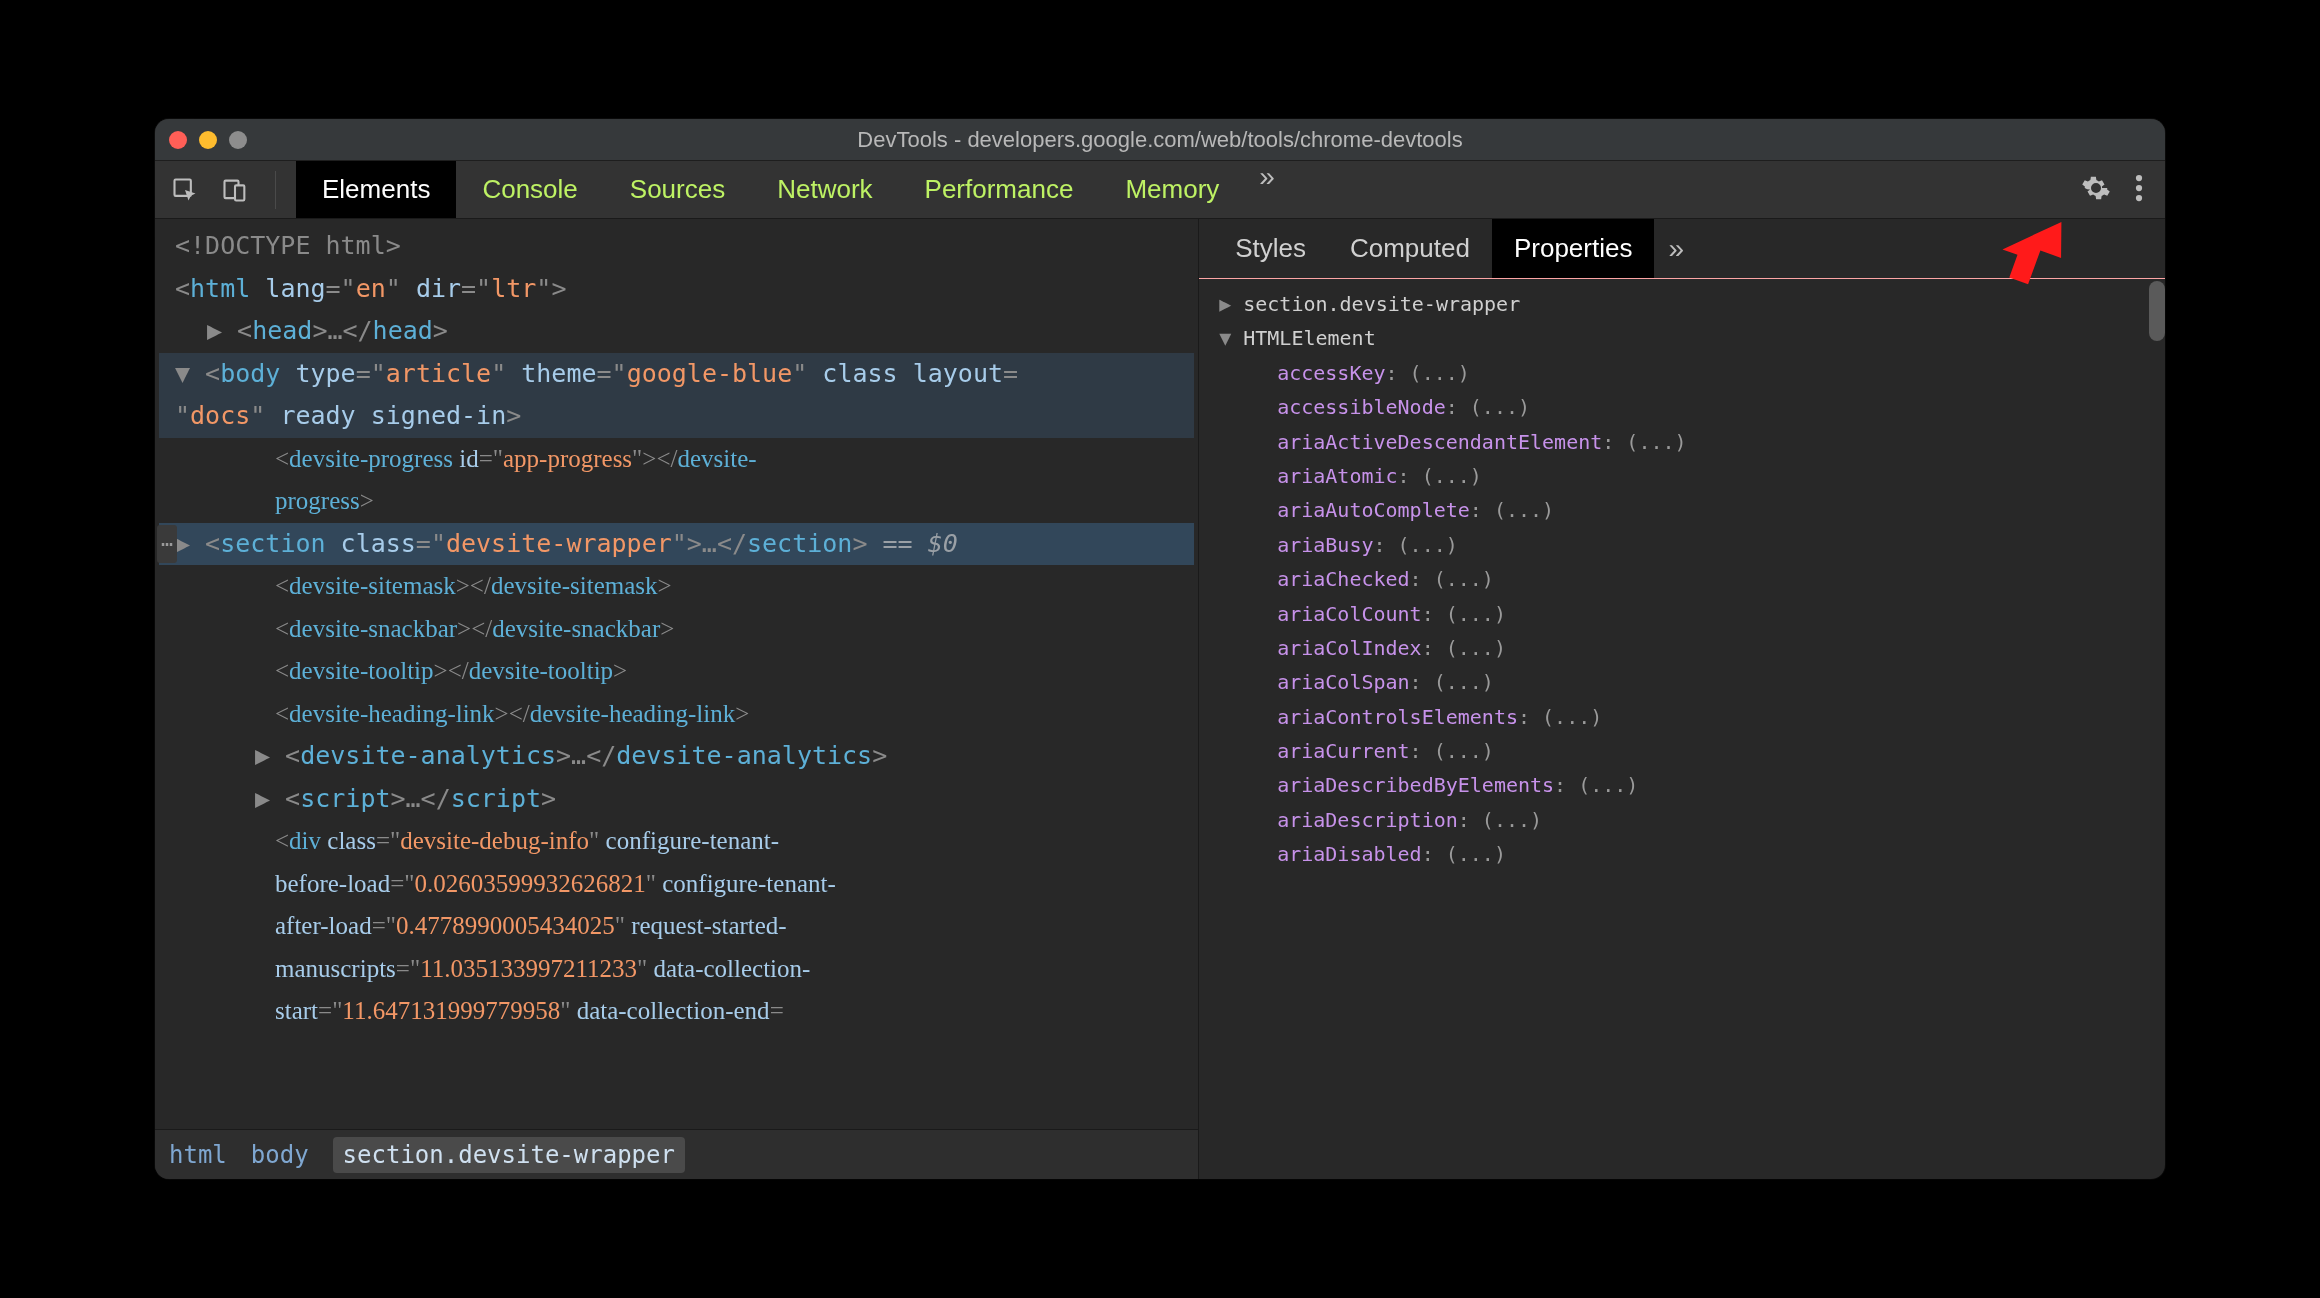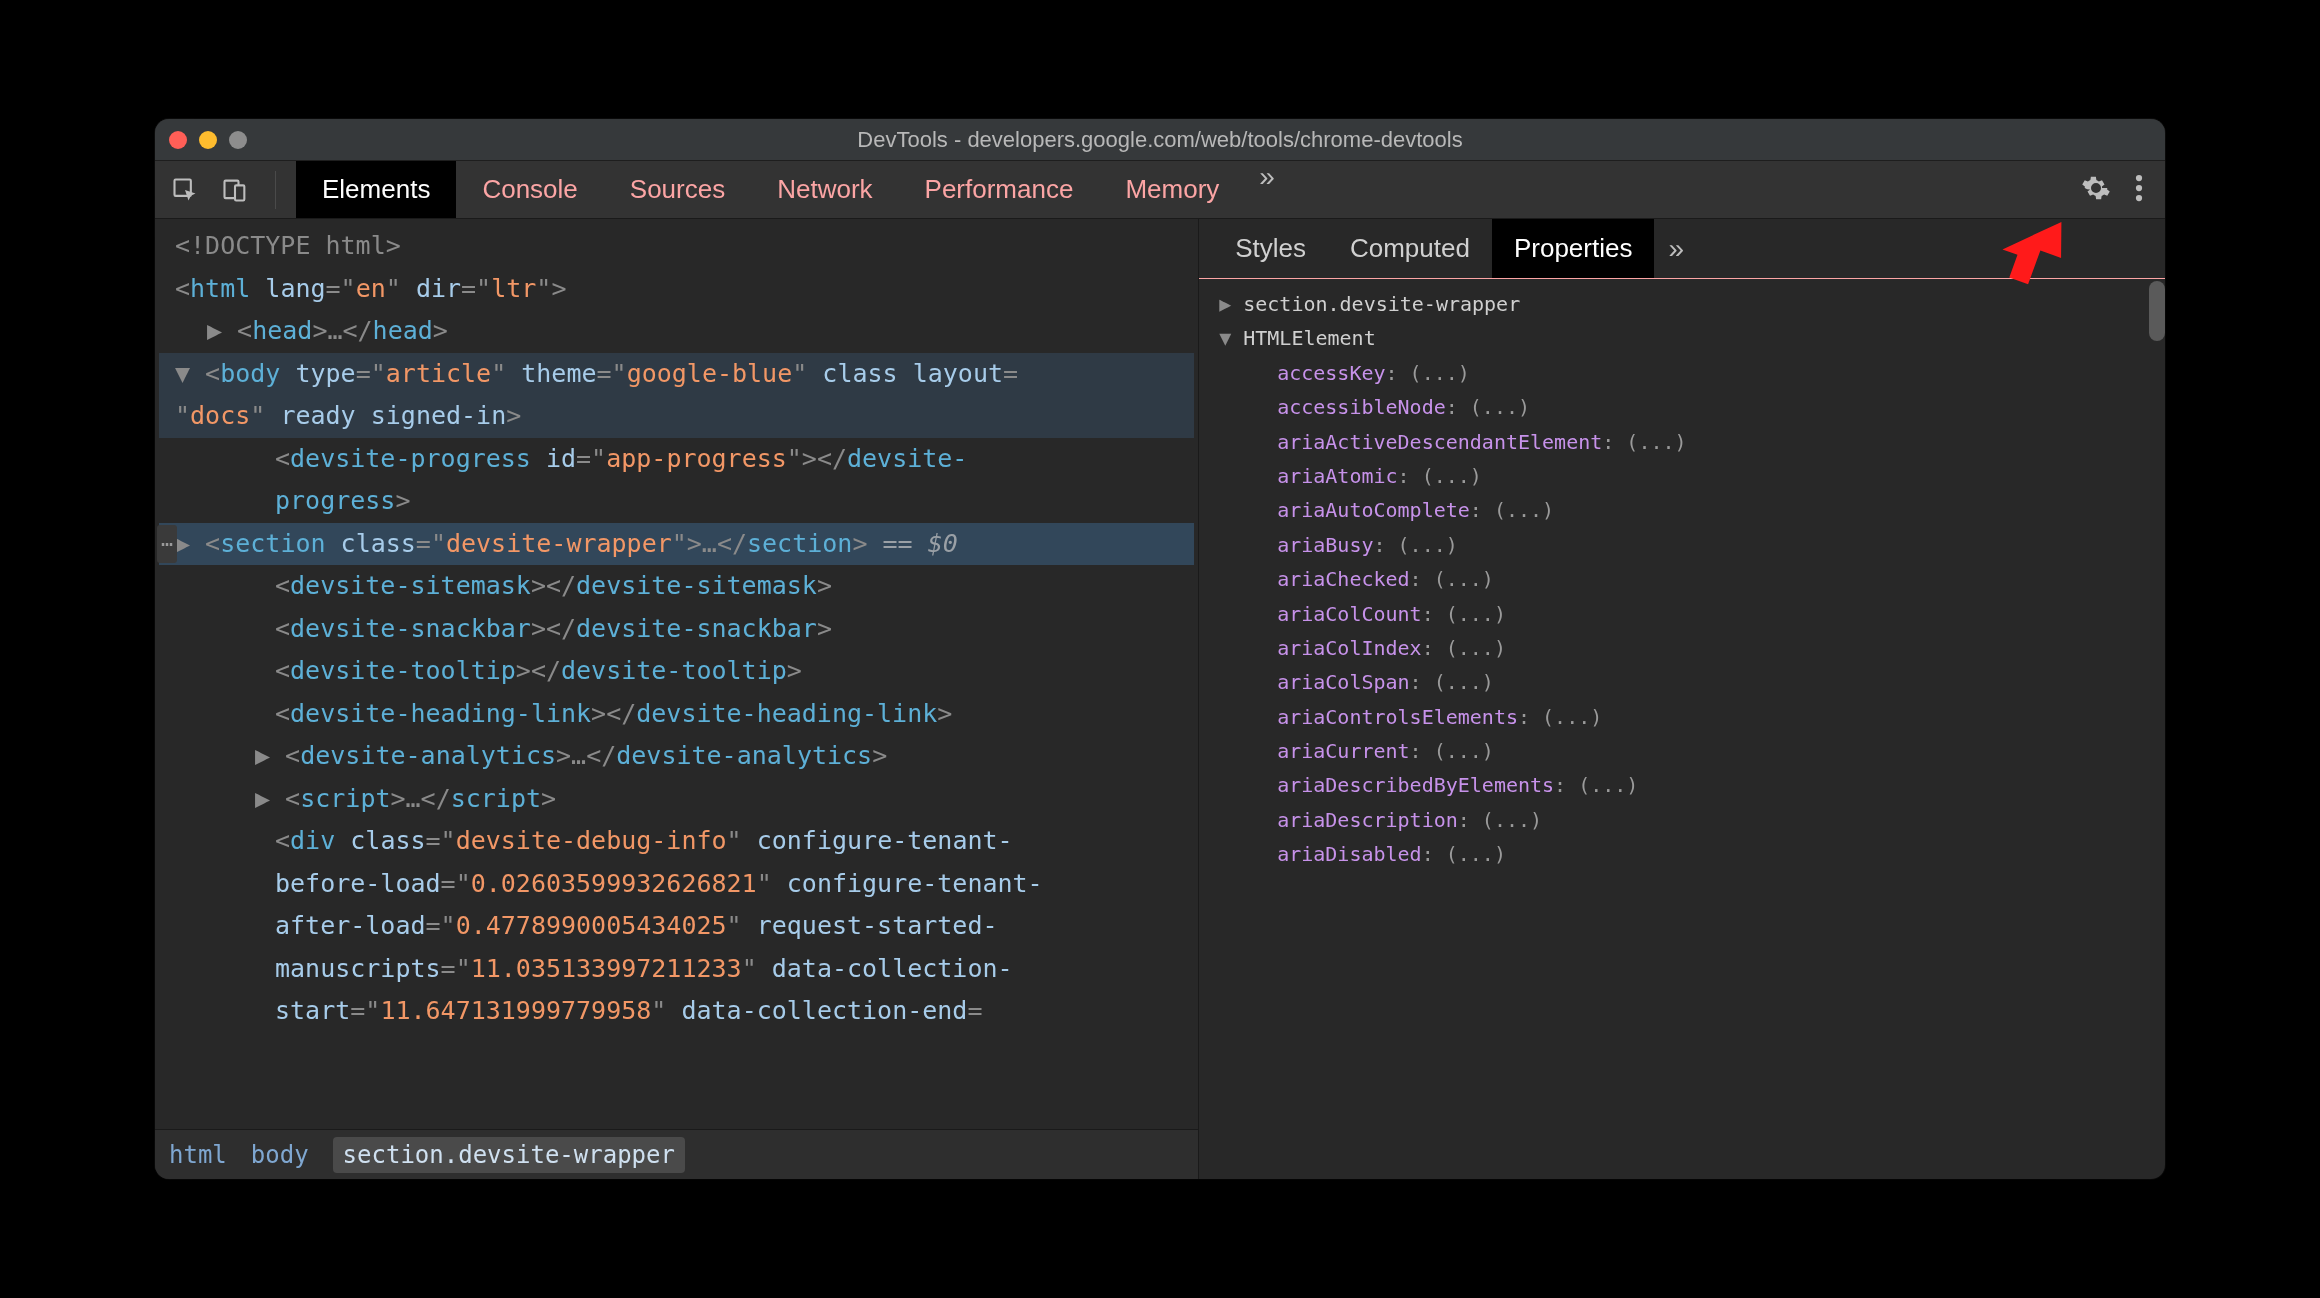--- a/index.html
+++ b/index.html
@@ -47,21 +47,21 @@
   display: flex;
   align-items: center;
   border-bottom: 1px solid #1a1a1a;
 }
 .toolbar-left { display: flex; align-items: center; padding: 0 14px; gap: 18px; }
 .tool-icon { width: 32px; height: 32px; color: #bdbdbd; display:flex; align-items:center; justify-content:center; }
 .divider { width: 1px; height: 38px; background: #4a4a4a; margin: 0 6px; }
 .tabs { display: flex; height: 100%; }
 .tab {
   padding: 0 26px; display: flex; align-items: center;
-  color: #fca5a5; font-size: 26px; cursor: pointer;
+  color: #bef264; font-size: 26px; cursor: pointer;
 }
 .tab.active { background: #000; color: #fff; }
 .chevrons { color: #bdbdbd; font-size: 28px; padding: 0 14px; cursor:pointer; }
 .toolbar-right { margin-left: auto; display: flex; align-items: center; gap: 24px; padding-right: 22px; }
 .toolbar-right .ico { color: #bdbdbd; cursor: pointer; }
 .content { flex: 1; display: flex; overflow: hidden; }
 .left-pane { flex: 1.08; display: flex; flex-direction: column; border-right: 1px solid #1a1a1a; overflow:hidden; }
 .right-pane { flex: 1; display: flex; flex-direction: column; overflow: hidden; position: relative; }
 .dom-tree {
   flex: 1; overflow: hidden; padding: 6px 0; font-size: 25px; line-height: 1.7;
@@ -74,21 +74,21 @@
   position: absolute; left: -2px; top: 50%; transform: translateY(-50%);
   background: #3a3a3a; color: #9a9a9a; font-size: 20px; padding: 2px 4px; border-radius: 3px;
 }
 .tri { color: #8a8a8a; }
 .tag { color: #5db0d7; }
 .attr { color: #a7ccea; }
 .val { color: #f29766; }
 .dim { color: #8a8a8a; }
 .eqvar { color: #9aa0a6; font-style: italic; }
 .indent1 { padding-left: 52px; }
-.indent3 { padding-left: 120px; }
+.indent3 { padding-left: 120px; font-family: Liberation Serif, serif; }
 .indent2c { padding-left: 100px; }
 .crumbs {
   height: 50px; background: #2e2e2e; border-top: 1px solid #1a1a1a;
   display: flex; align-items: center; padding: 0 14px; gap: 24px;
   font-size: 24px;
 }
 .crumb { color: #7fa7d1; cursor: pointer; }
 .crumb.active { background: #4a4a4a; color: #cfe0f0; padding: 4px 10px; border-radius: 4px; }
 .right-tabs {
   height: 60px; display: flex; align-items: center; padding: 0 14px;

